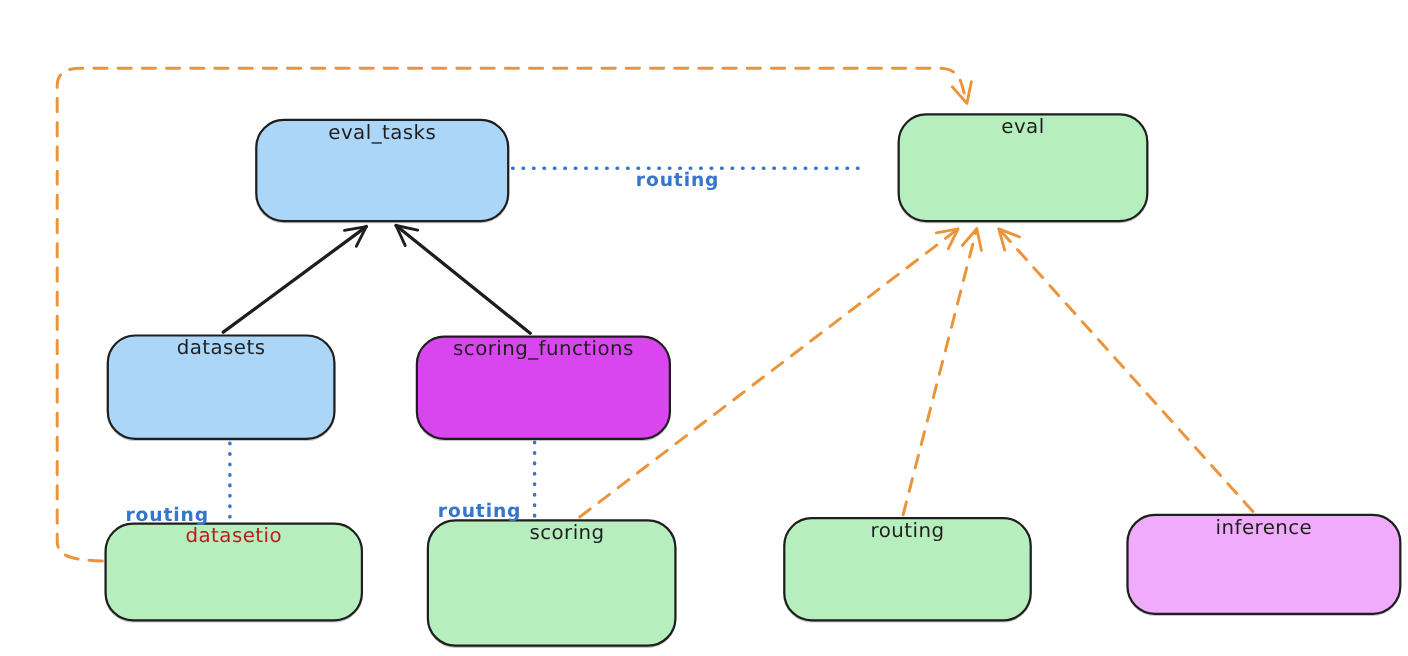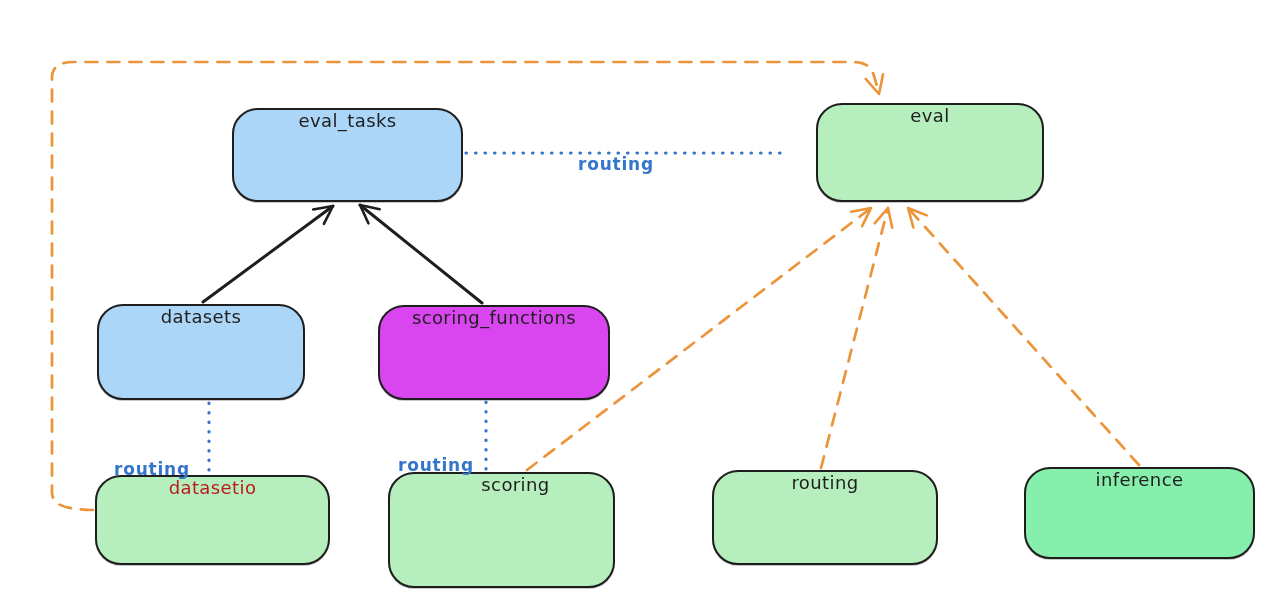--- a/index.html
+++ b/index.html
@@ -82,21 +82,21 @@
     </div>
   <div class="node" style="left: 95px; top: 475px; width: 235px; height: 90px; background: rgb(182, 238, 189); border-color: rgb(30, 30, 30); color: #b91c1c;">
       <span>datasetio</span>
     </div>
   <div class="node" style="left: 388px; top: 472px; width: 227px; height: 116px; background: rgb(182, 238, 189); border-color: rgb(30, 30, 30); color: rgb(30, 30, 30); padding-left: 28px;">
       <span>scoring</span>
     </div>
   <div class="node" style="left: 712px; top: 470px; width: 226px; height: 95px; background: rgb(182, 238, 189); border-color: rgb(30, 30, 30); color: rgb(30, 30, 30);">
       <span>routing</span>
     </div>
-  <div class="node" style="left: 1024px; top: 467px; width: 231px; height: 92px; background: #86efac; border-color: rgb(30, 30, 30); color: rgb(30, 30, 30);">
+  <div class="node" style="left: 1024px; top: 467px; width: 250px; height: 92px; background: #f0abfc; border-color: rgb(30, 30, 30); color: rgb(30, 30, 30);">
       <span>inference</span>
     </div>
 
   <span class="edge-label" style="left: 616px; top: 131px; color: rgb(53, 117, 203);">routing</span>
   <span class="edge-label" style="left: 152px; top: 436px; color: rgb(53, 117, 203);">routing</span>
   <span class="edge-label" style="left: 436px; top: 432px; color: rgb(53, 117, 203);">routing</span>
 
 </div>
 
 </body></html>

